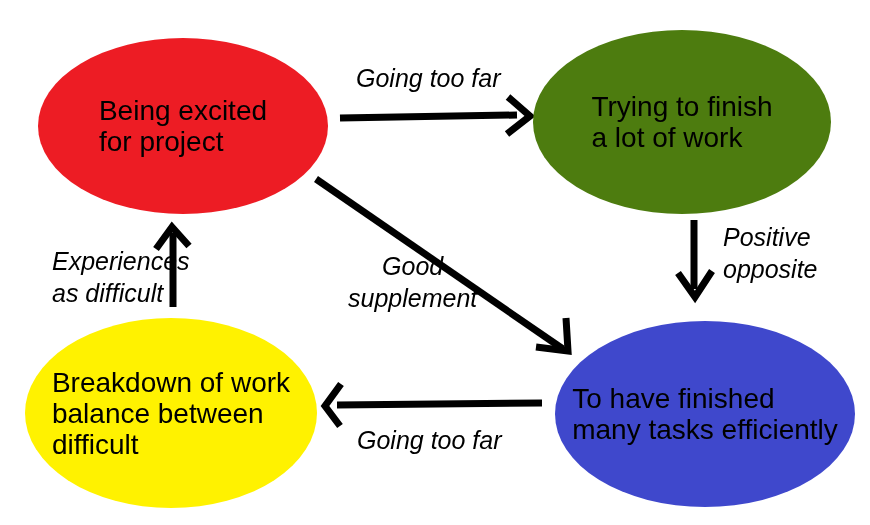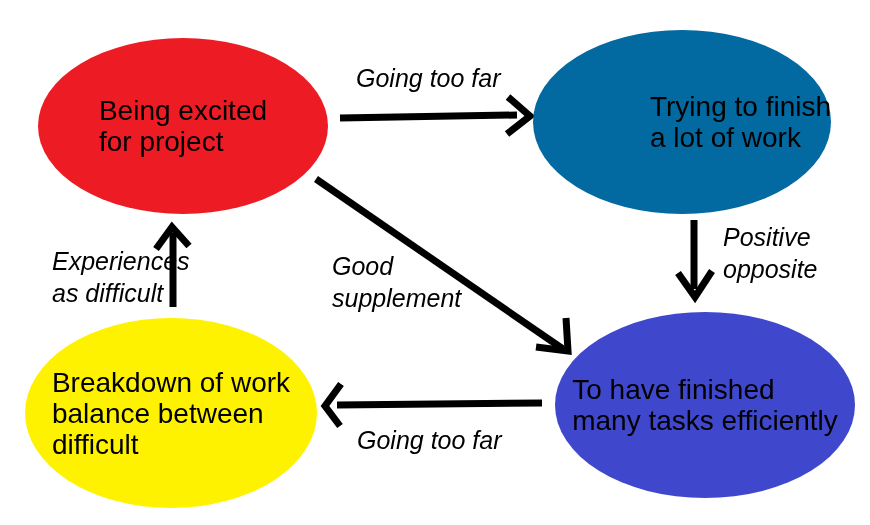--- a/index.html
+++ b/index.html
@@ -44,27 +44,27 @@
     font-size: 25px;
     line-height: 32px;
     color: #000000;
     white-space: nowrap;
   }
   .edge-label span { display: block; }
 
   
   .node-red    { left: 38px;  top: 38px;  width: 290px; height: 176px; }
   .node-green  { left: 533px; top: 30px;  width: 298px; height: 184px; }
-  .node-blue   { left: 555px; top: 312px; width: 300px; height: 186px; }
+  .node-blue   { left: 555px; top: 321px; width: 300px; height: 186px; }
   .node-yellow { left: 25px;  top: 318px; width: 292px; height: 190px; }
 
   
   .lbl-top      { left: 356px; top: 62px;  }
   .lbl-positive { left: 723px; top: 221px; }
-  .lbl-good     { left: 332px; top: 250px; }
+  .lbl-good     { left: 348px; top: 250px; text-align: center; }
   .lbl-bottom   { left: 357px; top: 424px; }
   .lbl-exp      { left: 52px;  top: 245px; }
 </style>
 </head>
 <body>
 
 <div class="canvas">
 
   <svg class="arrows" viewBox="0 0 870 525" xmlns="http://www.w3.org/2000/svg">
     <g>
@@ -89,21 +89,21 @@
     </g>
   </svg>
 
   <div class="node node-red" style="background: rgb(237, 28, 36);">
     <div class="node-label">
       <span>Being excited</span>
       <span>for project</span>
     </div>
   </div>
 
-  <div class="node node-green" style="background: #0369a1; justify-content: flex-end;">
+  <div class="node node-green" style="background: #4d7c0f;">
     <div class="node-label">
       <span>Trying to finish</span>
       <span>a lot of work</span>
     </div>
   </div>
 
   <div class="node node-blue" style="background: rgb(63, 72, 204);">
     <div class="node-label">
       <span>To have finished</span>
       <span>many tasks efficiently</span>

